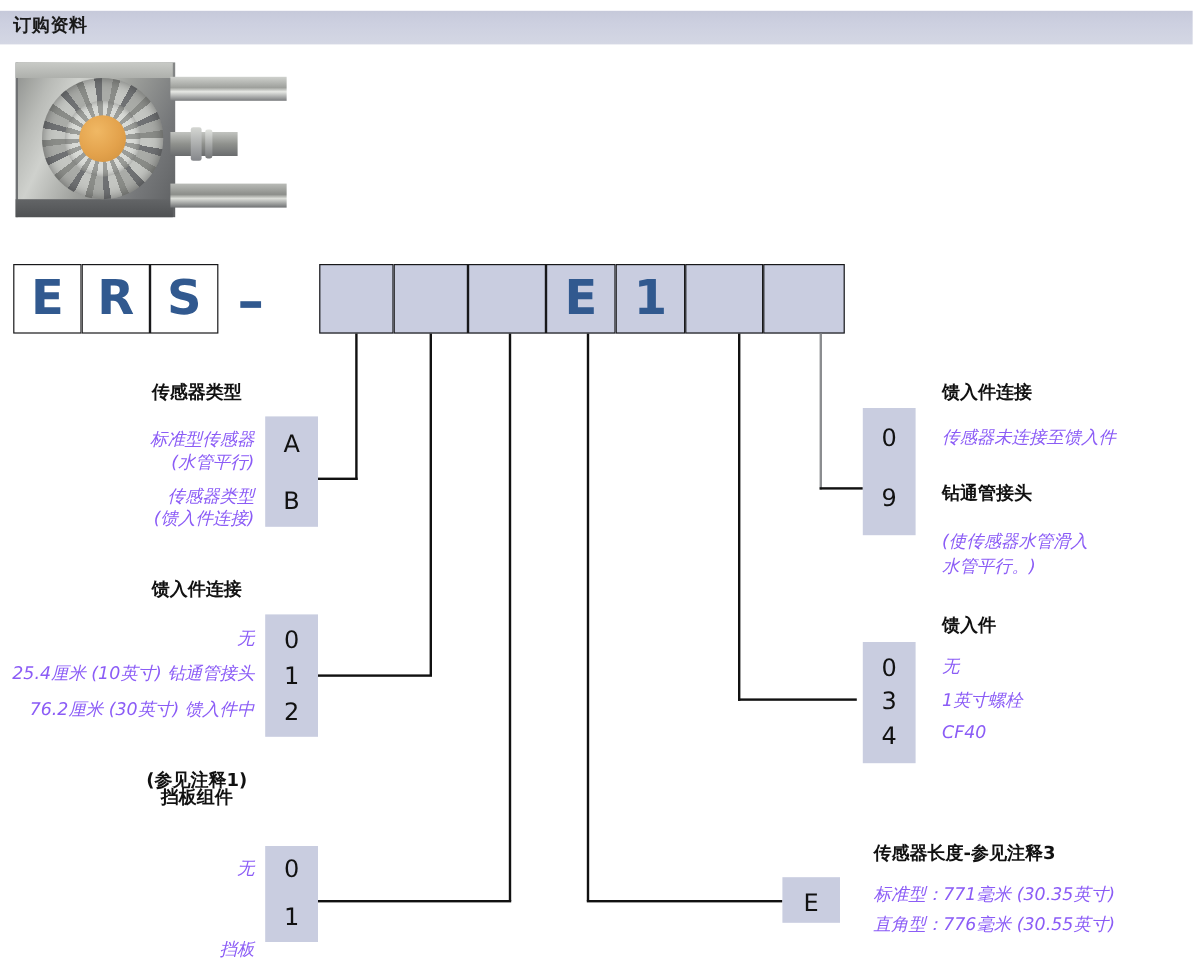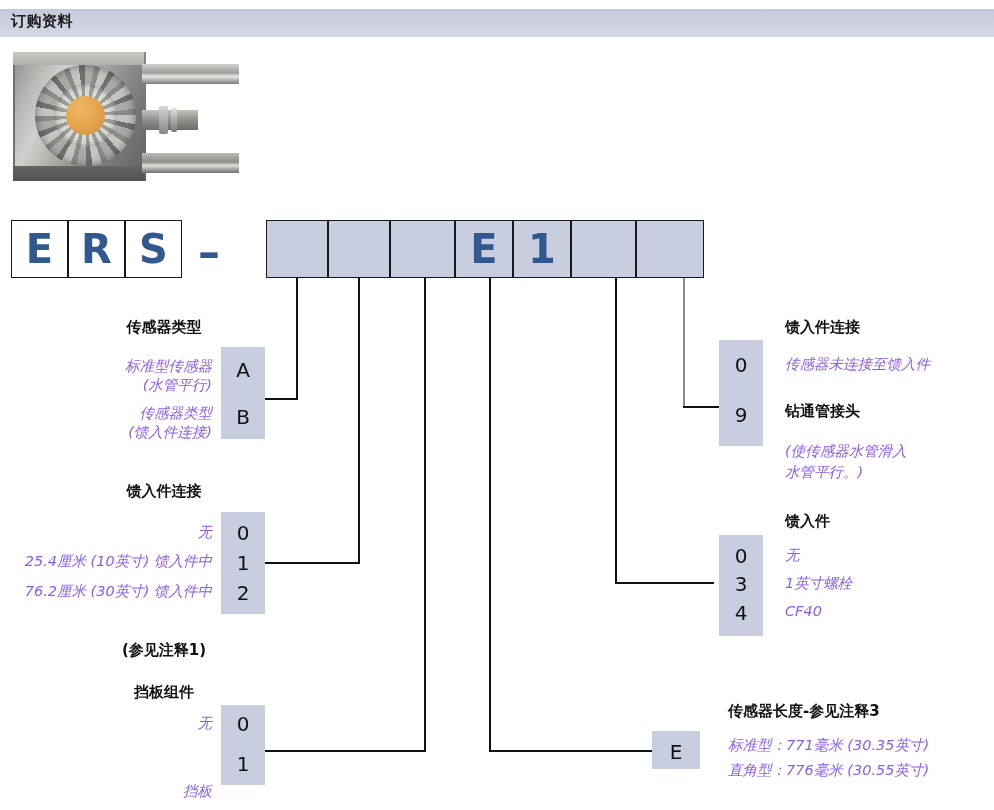--- a/index.html
+++ b/index.html
@@ -229,24 +229,24 @@
 <div class="lbl r" style="left:20px; top:423px; width:192px;">(馈入件连接)</div>
 
 <div class="ttl ctr" style="left:96px; top:482px; width:136px;">馈入件连接</div>
 
 <div class="optbox" style="left:221px; top:512px; width:44px; height:102px;"></div>
 <div class="optval" style="left:221px; top:521px; width:44px;">0</div>
 <div class="optval" style="left:221px; top:551px; width:44px;">1</div>
 <div class="optval" style="left:221px; top:581px; width:44px;">2</div>
 
 <div class="lbl r" style="left:4px; top:523px; width:208px;">无</div>
-<div class="lbl r" style="left:4px; top:552px; width:208px;">25.4厘米 (10英寸) 馈入件中</div>
+<div class="lbl r" style="left:4px; top:552px; width:208px;">25.4厘米 (10英寸) 钻通管接头</div>
 <div class="lbl r" style="left:4px; top:582px; width:208px;">76.2厘米 (30英寸) 馈入件中</div>
 
-<div class="ttl ctr" style="left:96px; top:683px; width:136px;">挡板组件</div>
+<div class="ttl ctr" style="left:96px; top:655px; width:136px;">挡板组件</div>
 <div class="ttl ctr" style="left:96px; top:641px; width:136px;">(参见注释1)</div>
 
 <div class="optbox" style="left:221px; top:705px; width:44px; height:80px;"></div>
 <div class="optval" style="left:221px; top:712px; width:44px;">0</div>
 <div class="optval" style="left:221px; top:752px; width:44px;">1</div>
 
 <div class="lbl r" style="left:20px; top:714px; width:192px;">无</div>
 <div class="lbl r" style="left:20px; top:782px; width:192px;">挡板</div>
 
 <div class="ttl" style="left:785px; top:318px;">馈入件连接</div>

